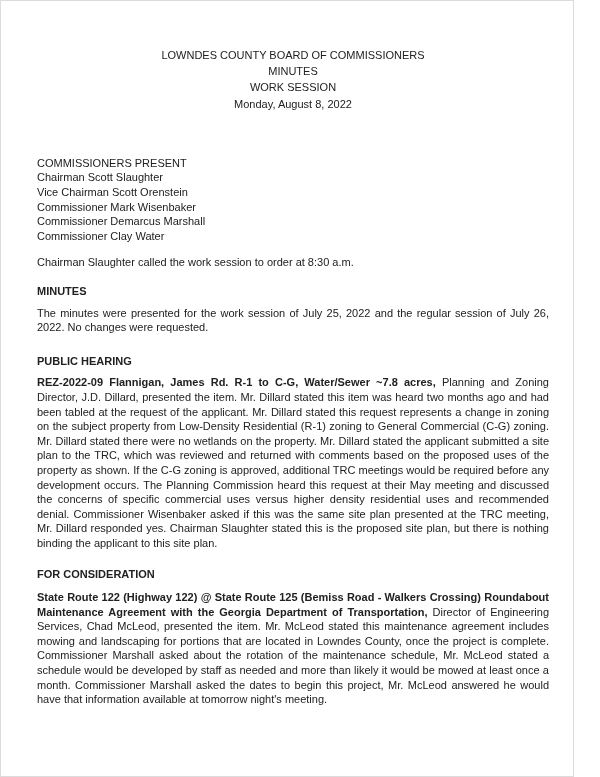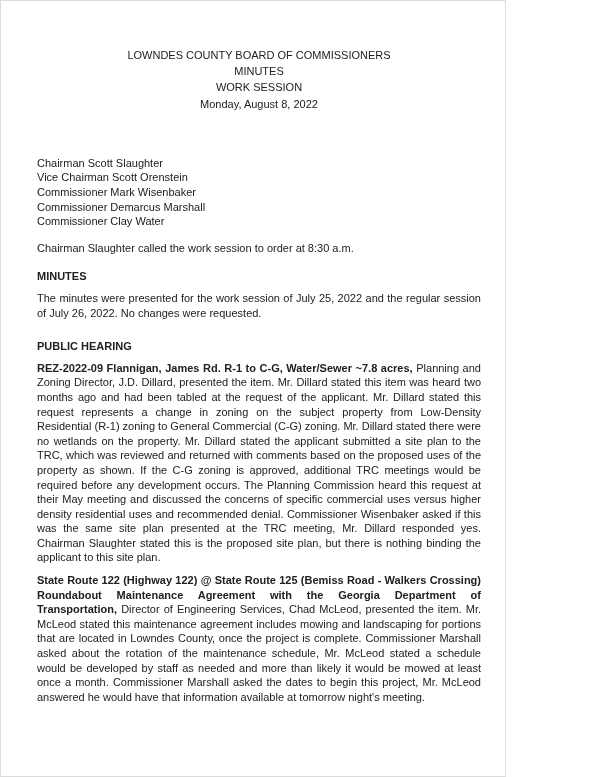--- a/index.html
+++ b/index.html
@@ -2,21 +2,21 @@
 <html><head>
 <meta charset="utf-8">
 <style>
   html, body {
     margin: 0;
     padding: 0;
     background: #ffffff;
   }
   .page {
     position: relative;
-    width: 506px;
+    width: 574px;
     height: 777px;
     box-sizing: border-box;
     background: #ffffff;
     border: 1px solid #dcdcdc;
     padding: 46px 24px 0 36px;
     font-family: "Liberation Sans", "DejaVu Sans", sans-serif;
     font-size: 11px;
     line-height: 14.6px;
     color: #212121;
     overflow: hidden;
@@ -55,30 +55,32 @@
 <div class="page">
 
   <div class="doc-header">
     <div>LOWNDES COUNTY BOARD OF COMMISSIONERS</div>
     <div>MINUTES</div>
     <div>WORK SESSION</div>
     <div>Monday, August 8, 2022</div>
   </div>
 
   <div class="attendance">
+    <div>COMMISSIONERS PRESENT</div>
     <div>Chairman Scott Slaughter</div>
     <div>Vice Chairman Scott Orenstein</div>
     <div>Commissioner Mark Wisenbaker</div>
     <div>Commissioner Demarcus Marshall</div>
     <div>Commissioner Clay Water</div>
   </div>
 
   <div class="call-to-order">Chairman Slaughter called the work session to order at 8:30 a.m.</div>
 
   <div class="section-heading sh-minutes">MINUTES</div>
   <p class="para"><span>The minutes were presented for the work session of July 25, 2022 and the regular session of July 26, 2022.  No changes were requested.</span></p>
 
   <div class="section-heading sh-public">PUBLIC HEARING</div>
   <p class="para"><span class="bold-lead">REZ-2022-09 Flannigan, James Rd. R-1 to C-G, Water/Sewer ~7.8 acres,</span> <span>Planning and Zoning Director, J.D. Dillard, presented the item.  Mr. Dillard stated this item was heard two months ago and had been tabled at the request of the applicant.  Mr. Dillard stated this request represents a change in zoning on the subject property from Low-Density Residential (R-1) zoning to General Commercial (C-G) zoning.  Mr. Dillard stated there were no wetlands on the property.  Mr. Dillard stated the applicant submitted a site plan to the TRC, which was reviewed and returned with comments based on the proposed uses of the property as shown.  If the C-G zoning is approved, additional TRC meetings would be required before any development occurs.  The Planning Commission heard this request at their May meeting and discussed the concerns of specific commercial uses versus higher density residential uses and recommended denial.  Commissioner Wisenbaker asked if this was the same site plan presented at the TRC meeting, Mr. Dillard responded yes.  Chairman Slaughter stated this is the proposed site plan, but there is nothing binding the applicant to this site plan.</span></p>
 
+  <div class="section-heading sh-consideration">FOR CONSIDERATION</div>
   <p class="para para-consideration"><span class="bold-lead">State Route 122 (Highway 122) @ State Route 125 (Bemiss Road - Walkers Crossing) Roundabout Maintenance Agreement with the Georgia Department of Transportation,</span> <span>Director of Engineering Services, Chad McLeod, presented the item.  Mr. McLeod stated this maintenance agreement includes mowing and landscaping for portions that are located in Lowndes County, once the project is complete.  Commissioner Marshall asked about the rotation of the maintenance schedule, Mr. McLeod stated a schedule would be developed by staff as needed and more than likely it would be mowed at least once a month.  Commissioner Marshall asked the dates to begin this project, Mr. McLeod answered he would have that information available at tomorrow night's meeting.</span></p>
 
 </div>
 
 </body></html>

